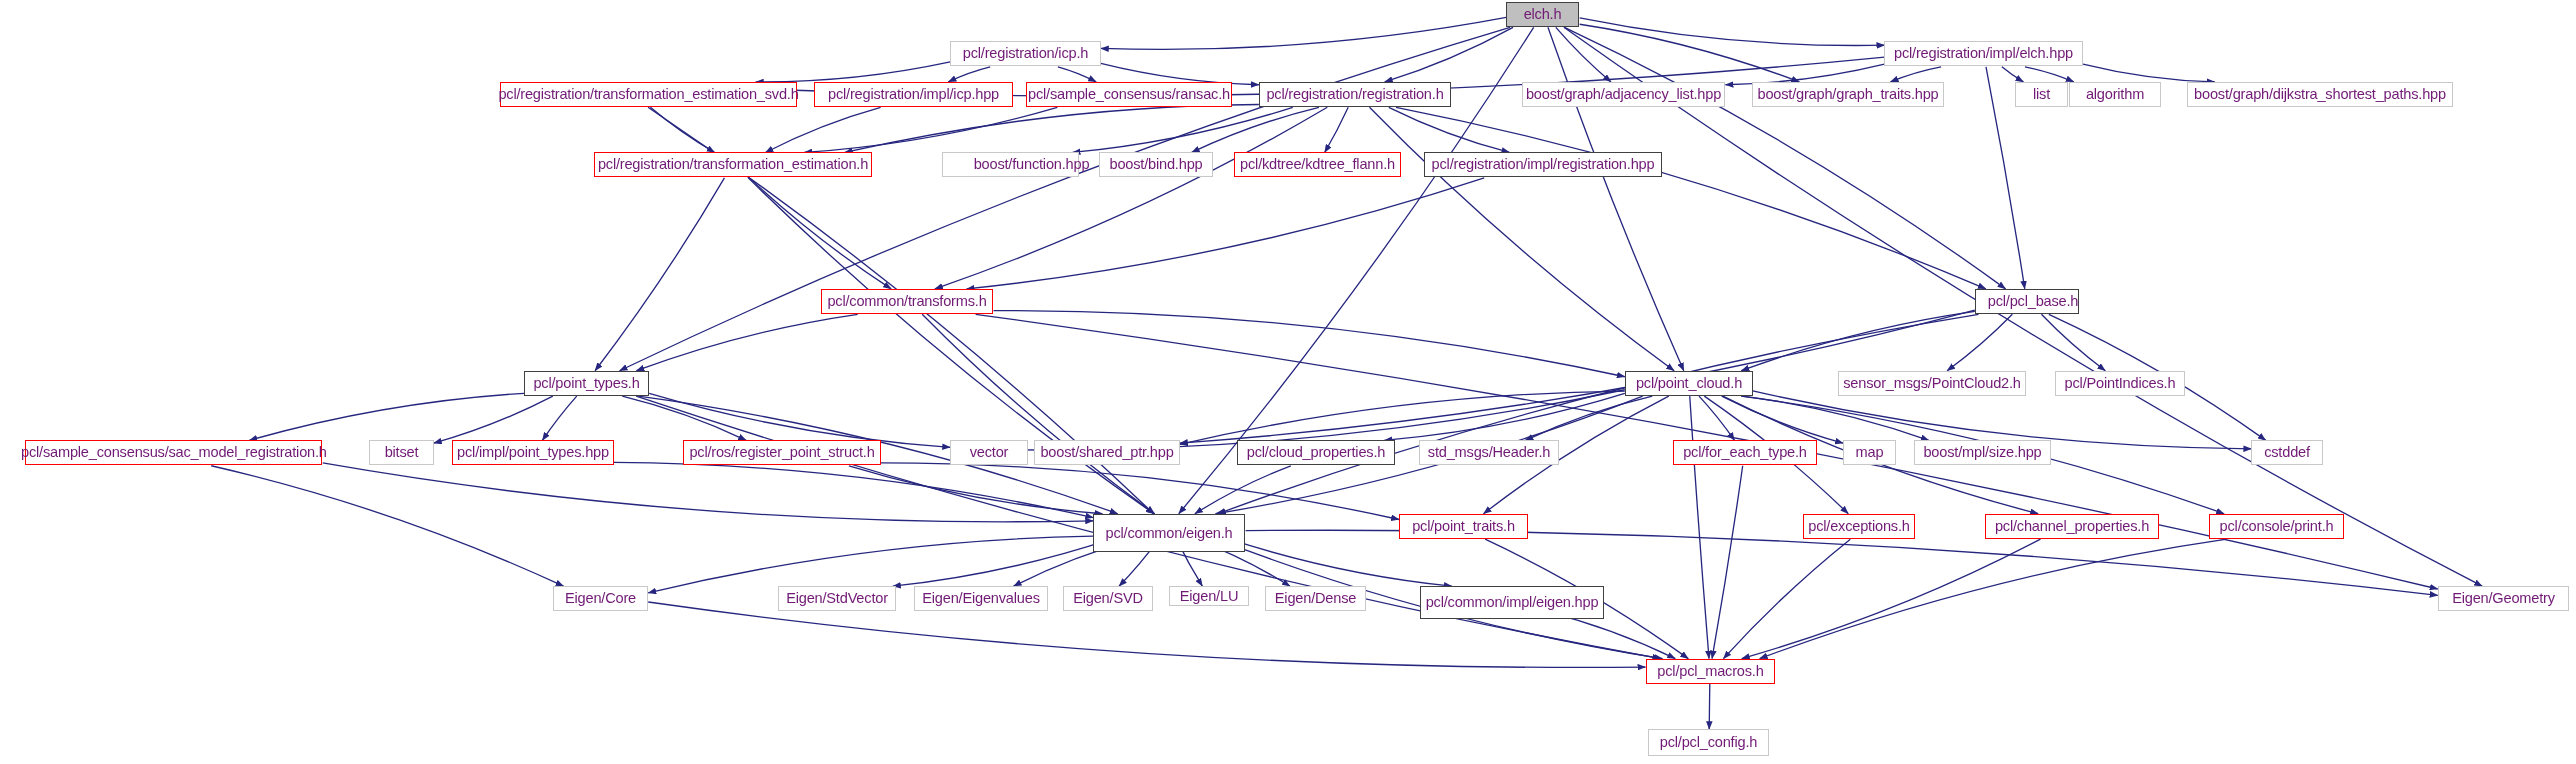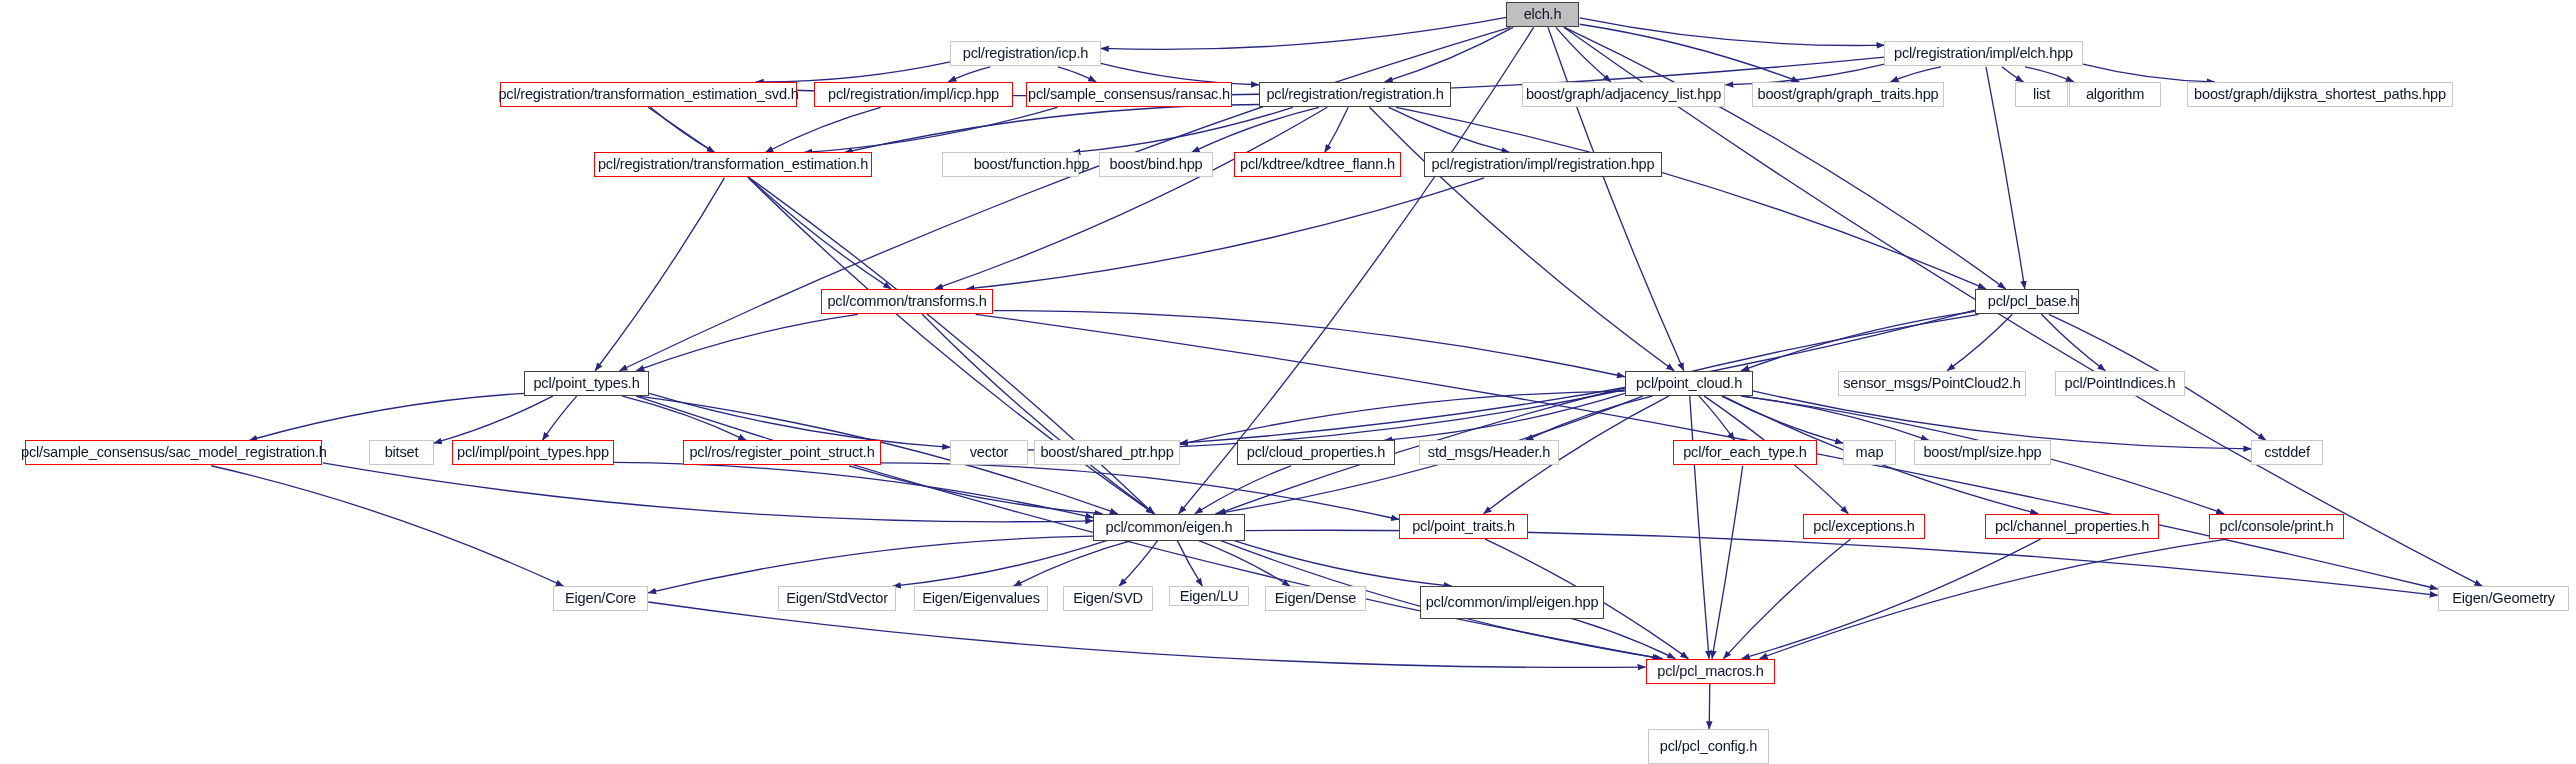--- a/index.html
+++ b/index.html
@@ -23,21 +23,21 @@
   }
   .gnode {
     position: absolute;
     box-sizing: border-box;
     display: flex;
     align-items: center;
     justify-content: center;
     background: #ffffff;
     border: 0.9px solid #c8c8c8;
     white-space: nowrap;
-    color: #0f172a;
+    color: #701a75;
     font-size: 14.6px;
     line-height: 1;
     letter-spacing: -0.2px;
     z-index: 5;
   }
   .gnode.red { border: 1.9px solid #ff0000; }
   .gnode.black { border: 1.9px solid #404040; }
   .gnode.root {
     background: #bfbfbf;
     border: 1.9px solid #404040;
@@ -247,27 +247,27 @@
       </div>
       <div class="gnode" style="left: 1843px; top: 440px; width: 53px; height: 25.4px;">
         <span class="lbl">map</span>
       </div>
       <div class="gnode" style="left: 1914px; top: 440px; width: 137px; height: 25.4px;">
         <span class="lbl">boost/mpl/size.hpp</span>
       </div>
       <div class="gnode" style="left: 2251px; top: 440px; width: 72px; height: 25.4px;">
         <span class="lbl">cstddef</span>
       </div>
-      <div class="gnode black" style="left: 1093px; top: 514px; width: 152px; height: 27px;">
+      <div class="gnode black" style="left: 1093px; top: 514px; width: 152px; height: 38px;">
         <span class="lbl">pcl/common/eigen.h</span>
       </div>
       <div class="gnode red" style="left: 1399px; top: 514px; width: 129px; height: 25.4px;">
         <span class="lbl">pcl/point_traits.h</span>
       </div>
-      <div class="gnode red" style="left: 1803px; top: 514px; width: 122px; height: 25.4px;">
+      <div class="gnode red" style="left: 1803px; top: 514px; width: 112px; height: 25.4px;">
         <span class="lbl">pcl/exceptions.h</span>
       </div>
       <div class="gnode red" style="left: 1985px; top: 514px; width: 174px; height: 25.4px;">
         <span class="lbl">pcl/channel_properties.h</span>
       </div>
       <div class="gnode red" style="left: 2209px; top: 514px; width: 135px; height: 25.4px;">
         <span class="lbl">pcl/console/print.h</span>
       </div>
       <div class="gnode" style="left: 553px; top: 586px; width: 95px; height: 25.4px;">
         <span class="lbl">Eigen/Core</span>
@@ -289,18 +289,18 @@
       </div>
       <div class="gnode black" style="left: 1420px; top: 586px; width: 184px; height: 33px;">
         <span class="lbl">pcl/common/impl/eigen.hpp</span>
       </div>
       <div class="gnode" style="left: 2438px; top: 586px; width: 131px; height: 25.4px;">
         <span class="lbl">Eigen/Geometry</span>
       </div>
       <div class="gnode red" style="left: 1646px; top: 659px; width: 129px; height: 25.4px; justify-content: center;">
         <span class="lbl">pcl/pcl_macros.h</span>
       </div>
-      <div class="gnode" style="left: 1648px; top: 729px; width: 121px; height: 35px;">
+      <div class="gnode" style="left: 1648px; top: 729px; width: 121px; height: 27px;">
         <span class="lbl">pcl/pcl_config.h</span>
       </div>
     </div>
 </div>
 
 
 </body></html>

